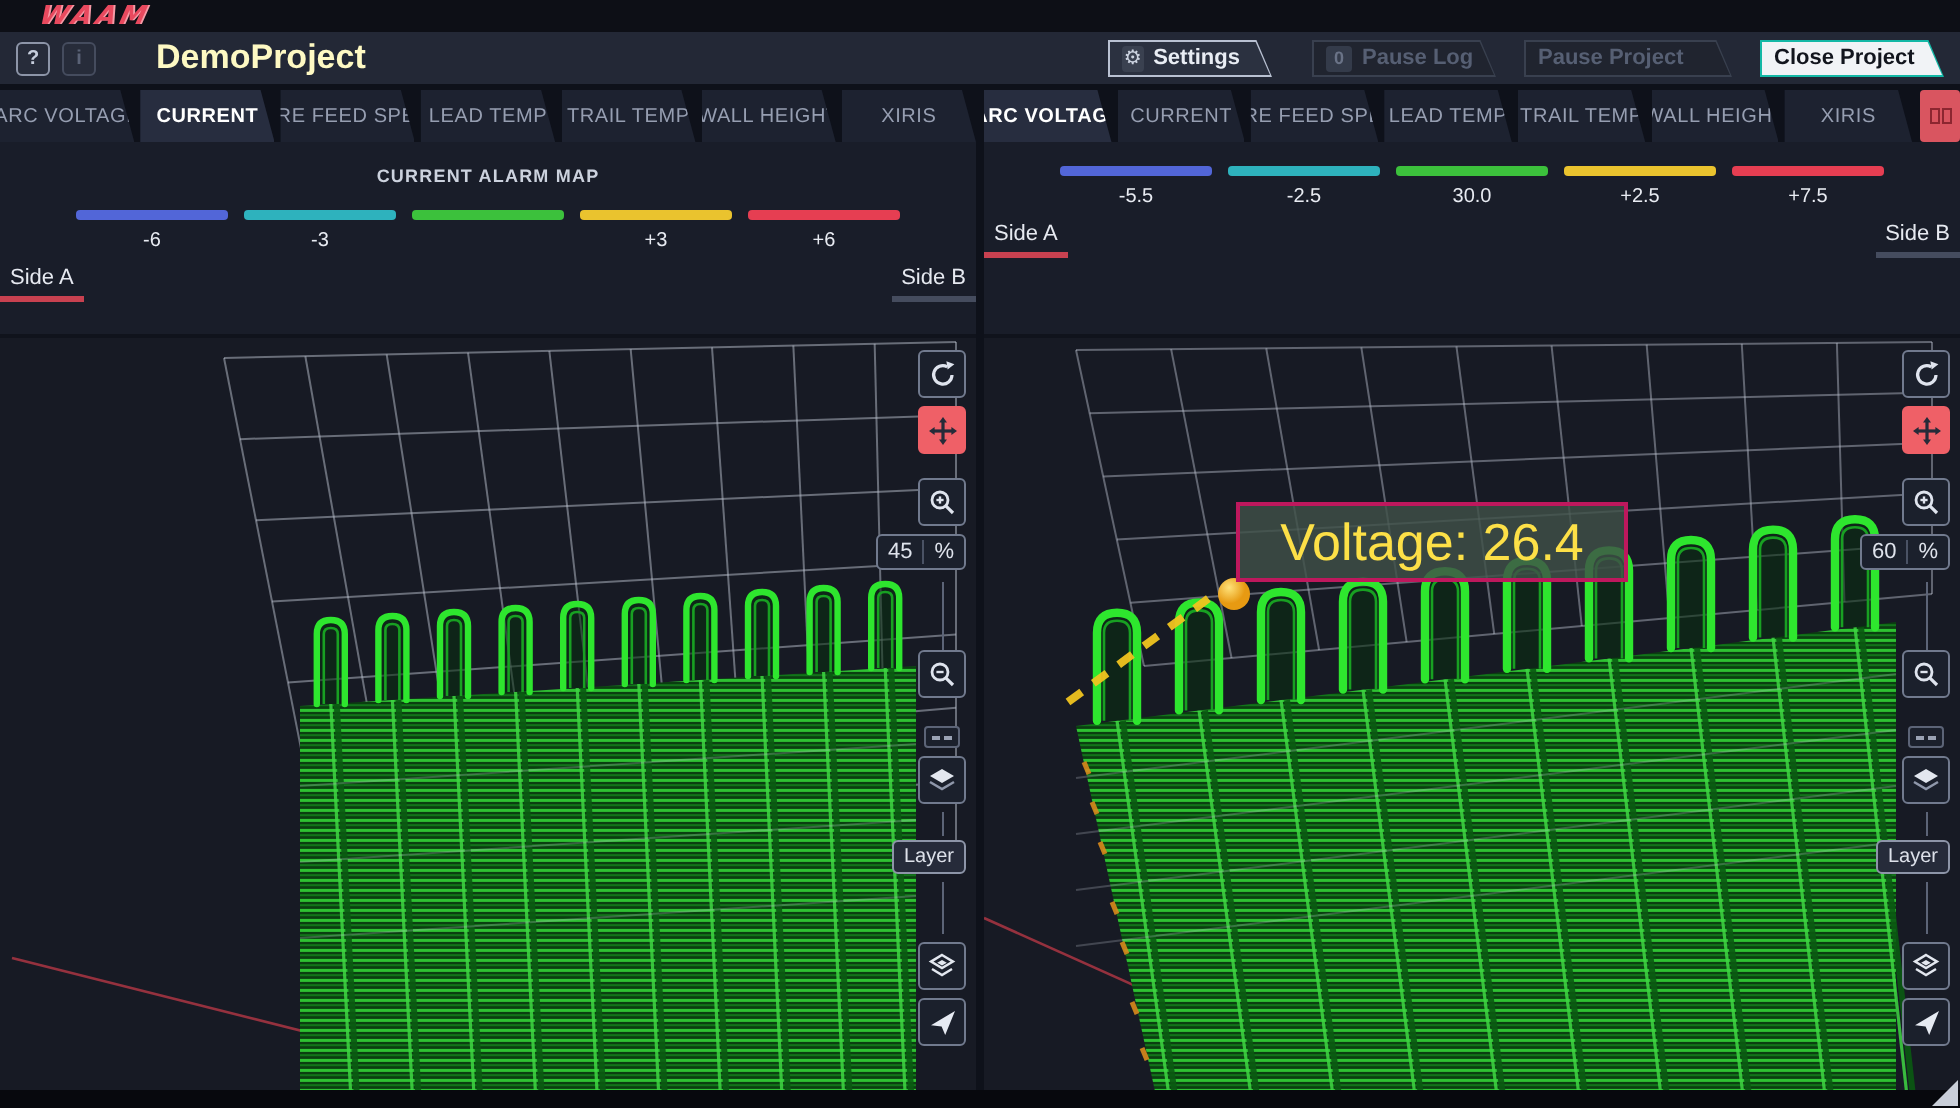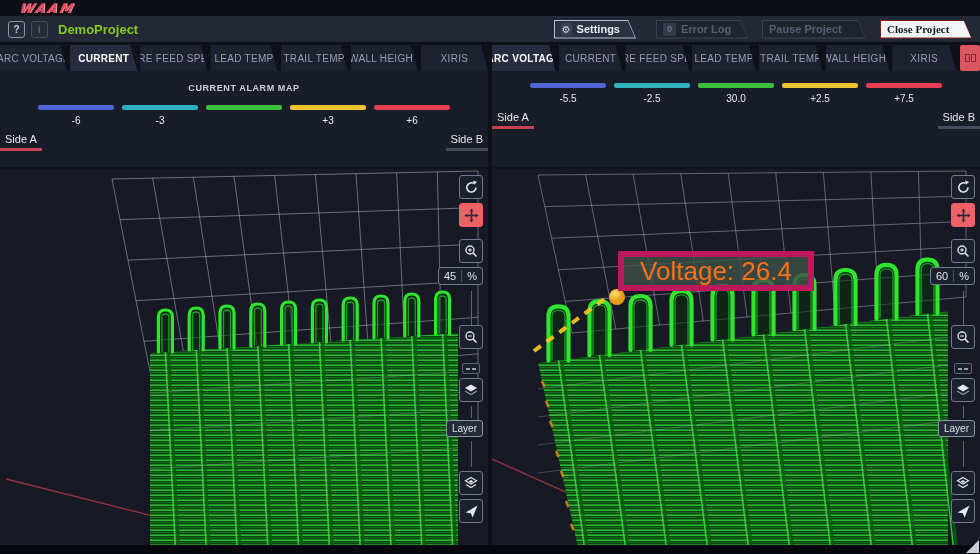--- a/index.html
+++ b/index.html
@@ -10,32 +10,32 @@
   .logobar { height:16px; background:#0d0f16; display:flex; align-items:center; padding-left:20px; }
   .logo { font-family:"DejaVu Sans",sans-serif; font-style:italic; font-weight:800; font-size:13px;
           letter-spacing:2px; color:#e8495e; transform:skewX(-14deg);
           text-shadow:1px 0 #f59aa6; }
 
   
   .titlebar { height:26px; background:#232836; display:flex; align-items:center; padding:0 8px; gap:6px; }
   .sqbtn { width:17px; height:17px; border:1px solid #8d95a8; border-radius:3px; background:#272c3a;
            color:#c6cddc; font-size:10px; font-weight:700; display:flex; align-items:center; justify-content:center; cursor:pointer; }
   .sqbtn.dim { border-color:#454c5e; color:#5a6276; }
-  .proj { color:#84cc16; font-size:13px; font-weight:700; margin-left:4px; }
+  .proj { color:#fef9c3; font-size:17px; font-weight:700; margin-left:24px; }
   .tspacer { flex:1; }
   .skb { position:relative; height:19px; clip-path:polygon(0 0, calc(100% - 8px) 0, 100% 100%, 0 100%); cursor:pointer; }
   .skb .in { position:absolute; inset:1px; clip-path:polygon(0 0, calc(100% - 7.4px) 0, 100% 100%, 0 100%);
              display:flex; align-items:center; gap:5px; padding:0 15px 0 6px; font-size:11px; font-weight:700; white-space:nowrap; }
   .skb.settings { background:#b9c1d2; width:82px; }
   .skb.settings .in { background:#2b3140; color:#e9edf4; }
   .skb.disabled { background:#39404f; }
   .skb.disabled .in { background:#20242f; color:#565f73; }
   .skb.errorlog { width:92px; margin-left:14px; }
   .skb.pause { width:104px; margin-left:8px; }
-  .skb.close { background:#7f1d1d; width:92px; margin-left:8px;font-family:Liberation Serif, serif; }
+  .skb.close { background:#14b8a6; width:92px; margin-left:8px; }
   .skb.close .in { background:#f1f3f6; color:#12151d; }
   .gearbox { width:13px; height:13px; border-radius:2px; background:#3a4150; color:#ccd3e0; font-size:10px;
              display:flex; align-items:center; justify-content:center; font-family:"DejaVu Sans",sans-serif; }
   .zerobox { min-width:13px; height:13px; border-radius:2px; background:#343b4a; color:#6a7387; font-size:9px;
              display:flex; align-items:center; justify-content:center; }
 
   
   .tabsrow { height:29px; background:#0e111a; display:flex; padding-top:3px; }
   .tabshalf { width:488px; display:flex; gap:3px; }
   .tabdivider { width:4px; }
@@ -58,22 +58,22 @@
   .bar { height:5px; border-radius:2px; }
   .albl { text-align:center; color:#e8ebf2; font-size:10px; margin-top:5px; min-height:12px; }
   .sides { display:flex; justify-content:space-between; gap:12px; margin-top:5px; }
   .side { color:#e6e9f0; font-size:11px; padding:1px 5px 3px; border-bottom:3px solid #454c5e; cursor:pointer; }
   .side.active { border-bottom-color:#c84150; }
 
   
   .vp { position:relative; height:378px; background:#171a24; border-top:2px solid #10131c; overflow:hidden; cursor:grab; }
   .vp svg.scene { position:absolute; left:0; top:0; }
   .tooltip { position:absolute; left:126px; top:82px; width:196px; height:40px; background:rgba(64,80,72,.82);
-             border:6px solid #be185d; display:flex; align-items:center; justify-content:center;
-             font-size:26px; color:#f97316; }
+             border:2px solid #be185d; display:flex; align-items:center; justify-content:center;
+             font-size:26px; color:#fde047; }
 
   
   .vp-tools { position:absolute; top:4px; right:3px; width:46px; display:flex; flex-direction:column; align-items:flex-end; padding-right:2px; }
   .tbtn { width:24px; height:24px; background:#1b202c; border:1px solid #717a8e; border-radius:3px;
           display:flex; align-items:center; justify-content:center; cursor:pointer; }
   .tbtn.red { background:#ef6067; border-color:#ef6067; }
   .mt2{margin-top:2px}.mt4{margin-top:4px}.mt6{margin-top:6px}.mt12{margin-top:12px}.mt14{margin-top:14px}
   .pct { display:flex; align-items:center; border:1px solid #717a8e; border-radius:3px; background:#1b202c;
          color:#dfe3ec; font-size:11px; height:18px; margin-top:4px; }
   .pct span { padding:0 5px; }
@@ -107,21 +107,21 @@
     <div class="tspacer"></div>
     <div class="skb settings">
       <div class="in">
         <span class="gearbox">⚙</span>
         <span>Settings</span>
       </div>
     </div>
     <div class="skb disabled errorlog">
       <div class="in">
         <span class="zerobox">0</span>
-        <span>Error Log</span>
+        <span>Pause Log</span>
       </div>
     </div>
     <div class="skb disabled pause">
       <div class="in">
           <span>Pause Project</span>
         </div>
     </div>
     <div class="skb close">
       <div class="in">
           <span>Close Project</span>

